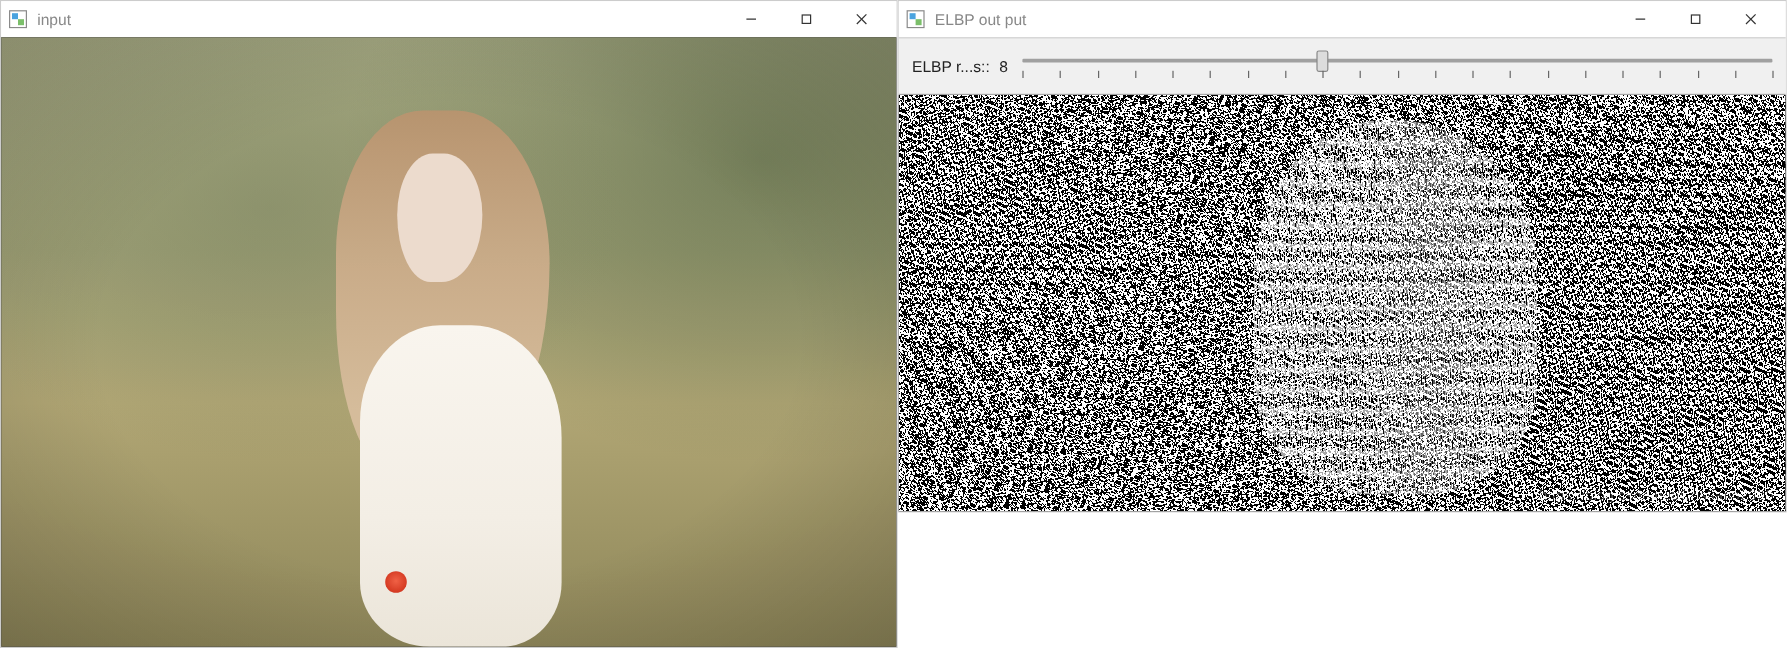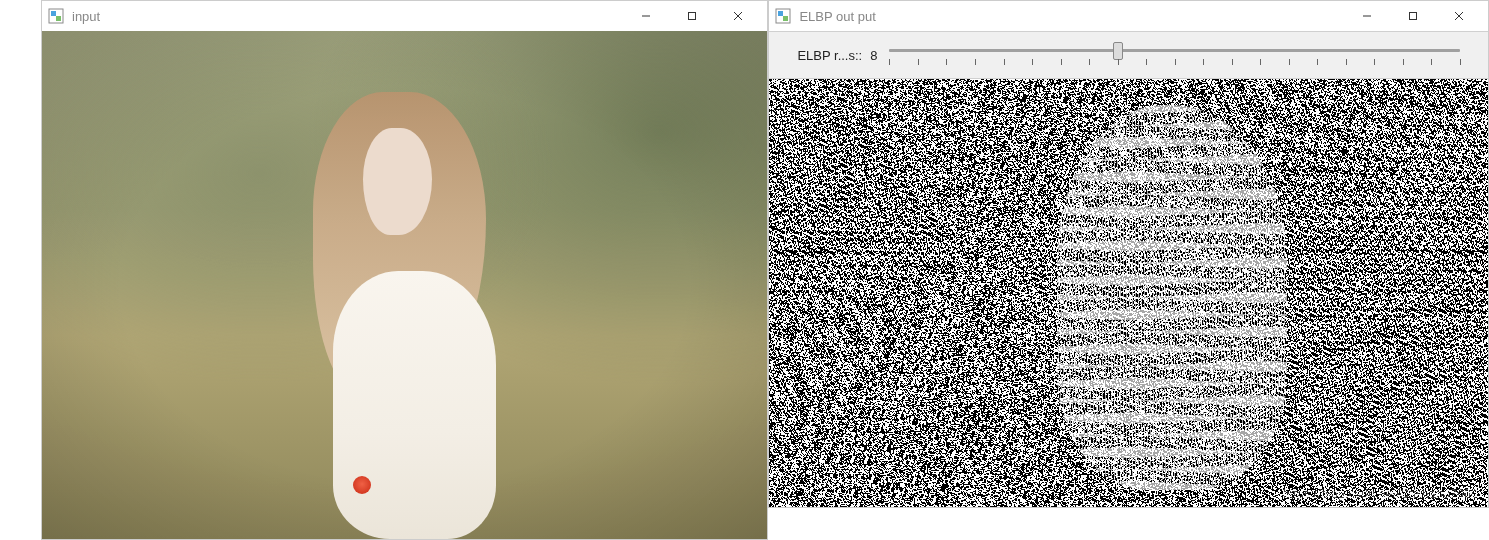--- a/index.html
+++ b/index.html
@@ -10,24 +10,23 @@
     width: 1489px;
     height: 540px;
     overflow: hidden;
     display: flex;
   }
   .window {
     display: flex;
     flex-direction: column;
     border: 1px solid #cccccc;
     background: #ffffff;
-    margin-left: 41px;
   }
   .window.left { width: 748px; height: 540px; }
-  .window.right { width: 741px; height: 508px; margin-left: 0px; }
+  .window.right { width: 741px; height: 427px; margin-left: 0px; }
   .titlebar {
     height: 30px;
     background: #ffffff;
     display: flex;
     align-items: center;
     padding: 0 6px;
     color: #444;
     font-size: 13px;
   }
   .titlebar .app-icon {
@@ -44,21 +43,21 @@
     color: #555;
     cursor: pointer;
   }
   .toolbar {
     height: 48px;
     background: #f0f0f0;
     border-top: 1px solid #d0d0d0;
     border-bottom: 1px solid #d0d0d0;
     display: flex;
     align-items: center;
-    padding: 0 28px;
+    padding: 0 11px;
   }
   .toolbar .tlabel {
     color: #222;
     font-size: 13px;
     white-space: nowrap;
     margin-right: 8px;
   }
   .toolbar .tval {
     color: #222;
     font-size: 13px;

